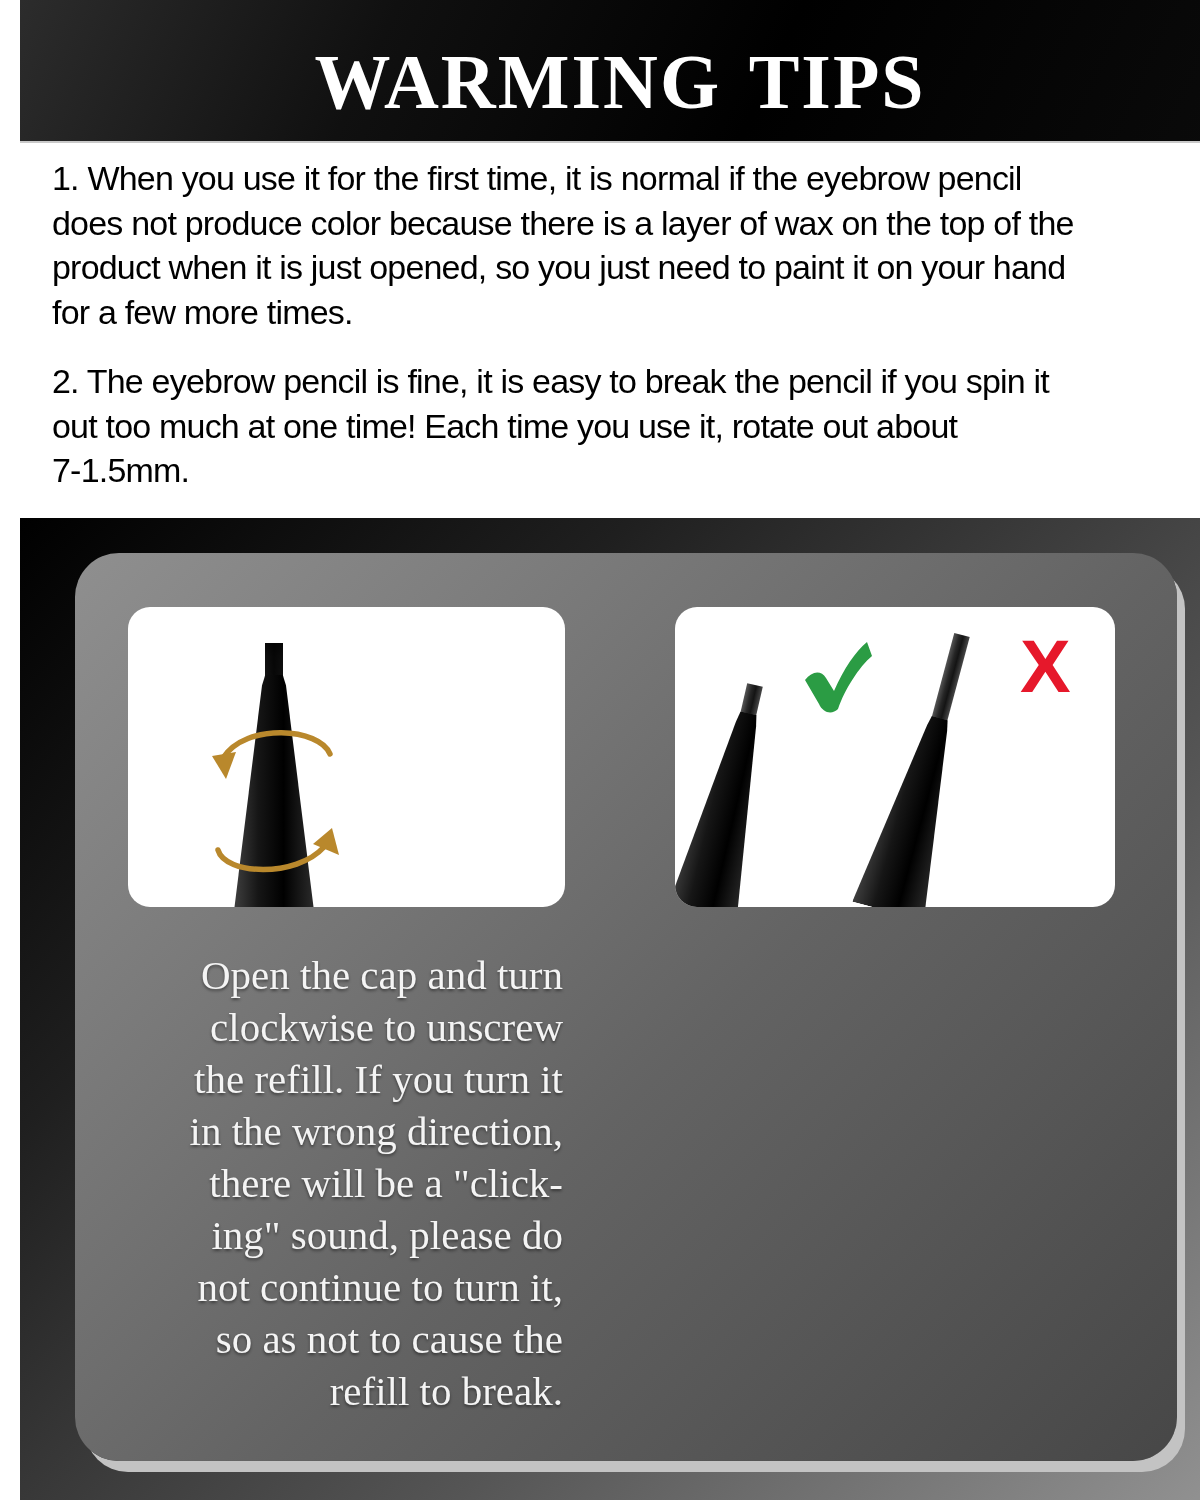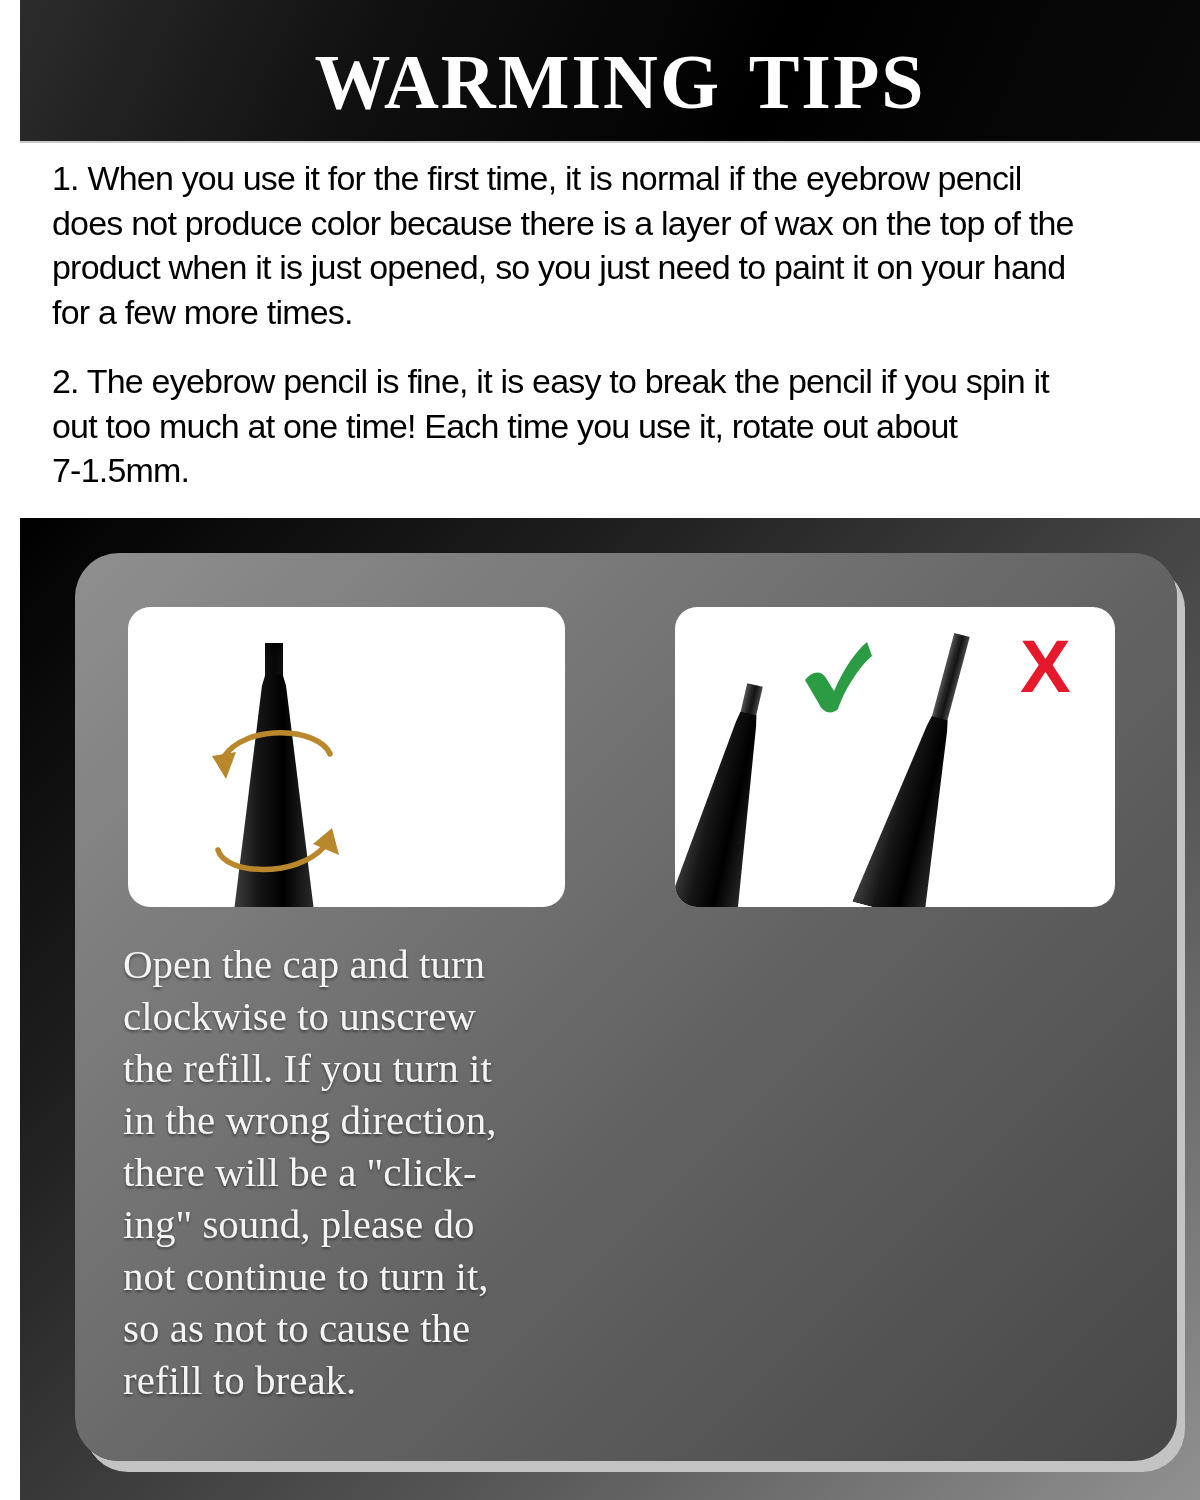--- a/index.html
+++ b/index.html
@@ -63,23 +63,23 @@
 
   .arrows-svg{position:absolute;left:0;top:0;width:437px;height:300px;}
 
   .check-svg{position:absolute;left:125px;top:30px;width:74px;height:78px;}
 
   .x-mark{position:absolute;left:345px;top:22px;margin:0;
           font-family:"Liberation Sans",sans-serif;font-weight:bold;font-size:76px;line-height:1;
           color:#e6182b;transform:scaleY(0.98);}
 
   
-  .caption{position:absolute;top:385px;margin:0;
+  .caption{position:absolute;top:396px;margin:0;
            font-family:"Liberation Serif",serif;font-size:41px;line-height:52px;
-           color:#f4f4f4;text-align:left;white-space:pre;
+           color:#f4f4f4;text-align:right;white-space:pre;
            text-shadow:0 2px 3px rgba(0,0,0,.45);}
   .cap-left{left:48px;width:440px;}
   .cap-right{left:598px;width:444px;}
 </style>
 </head>
 <body>
 
 <div class="page">
 
   <header class="header">

